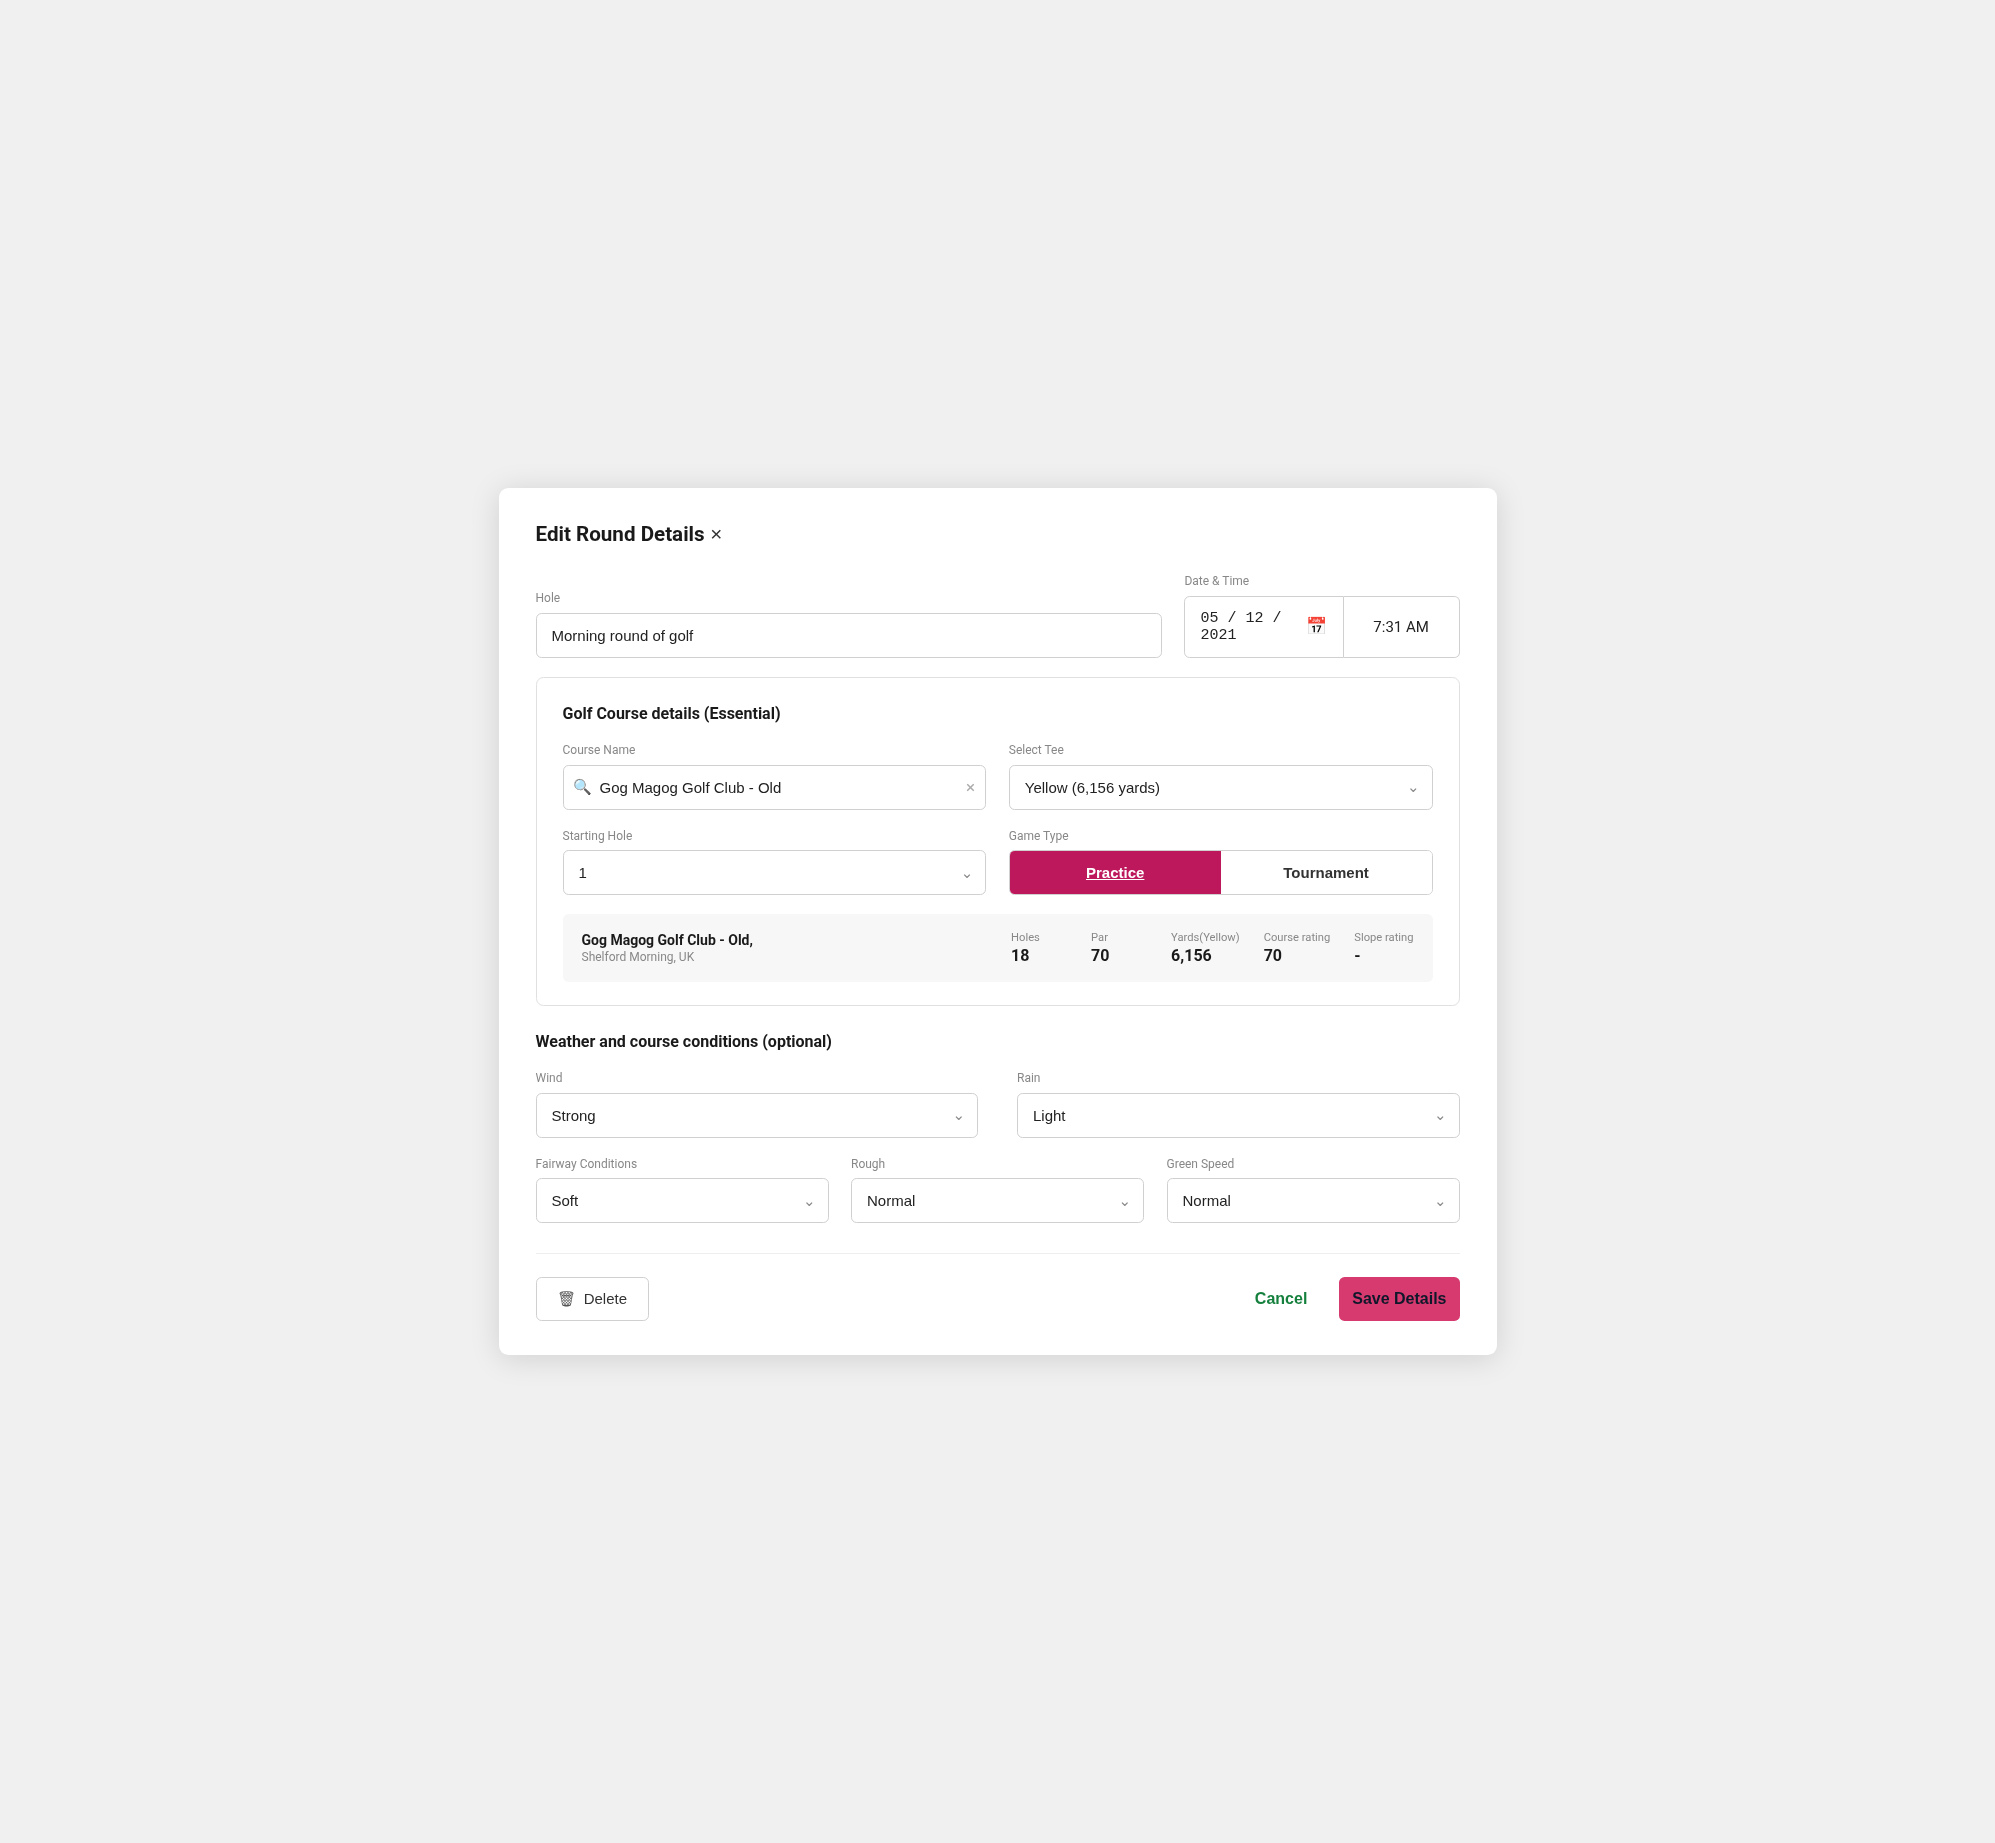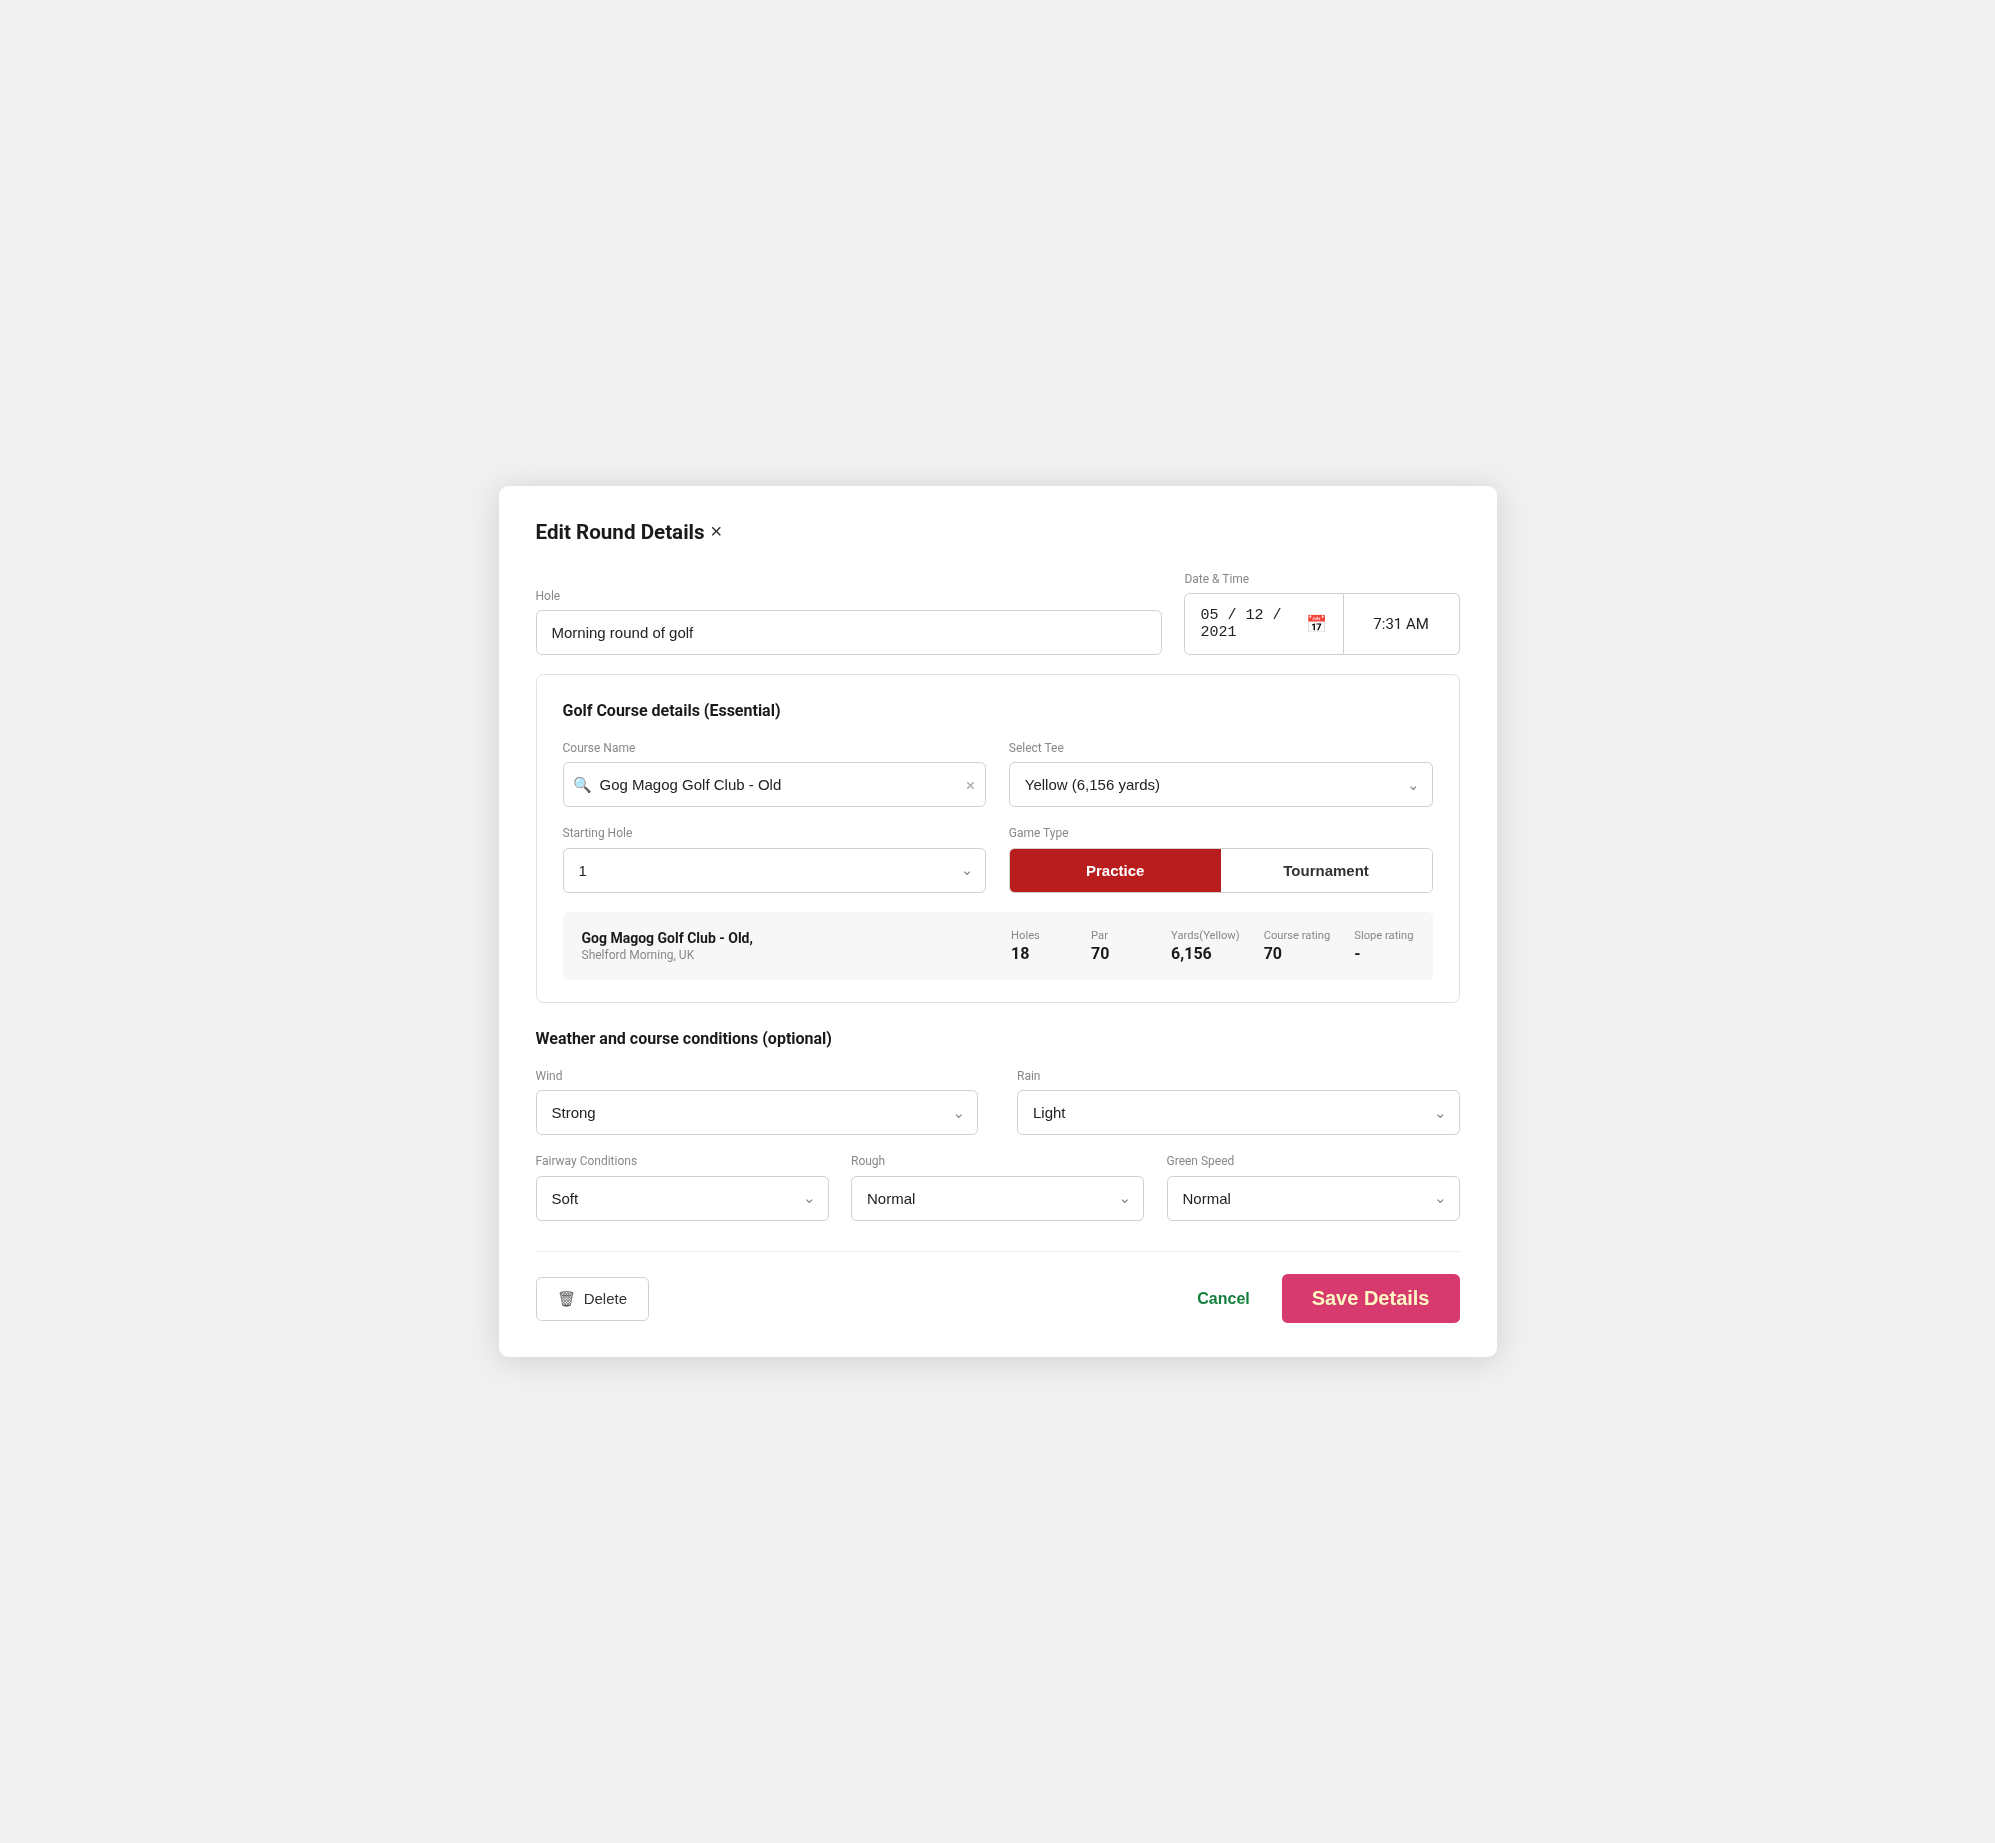--- a/index.html
+++ b/index.html
@@ -172,22 +172,23 @@
     .toggle-btn {
       flex: 1;
       padding: 13px 19px;
       font-size: 15px;
       font-weight: 600;
       border: none;
       cursor: pointer;
       transition: background 0.2s;
     }
     .toggle-btn.active {
-      background: #b91c1c;
+      background: #be185d;
       color: #fff;
+      text-decoration: underline;
     }
     .toggle-btn.inactive {
       background: #fff;
       color: #333;
     }
     .course-info-box {
       background: #f7f7f7;
       border-radius: 5.6px;
       padding: 17px 19px;
       display: flex;
@@ -278,25 +279,25 @@
       background: none;
       border: none;
       font-size: 16px;
       color: #15803d;
       cursor: pointer;
       font-weight: 600;
       padding: 12px 9.4px;
     }
     .save-btn {
       background: #d63a6e;
-      color: #fef9c3;
+      color: #0f172a;
       border: none;
       border-radius: 5.6px;
-      padding: 13px 30px;
-      font-size: 20px;
+      padding: 13px 13px;
+      font-size: 16px;
       font-weight: 600;
       cursor: pointer;
     }
   </style>
 </head>
 <body>
 
 <div class="modal">
 
   <div class="modal-header">

